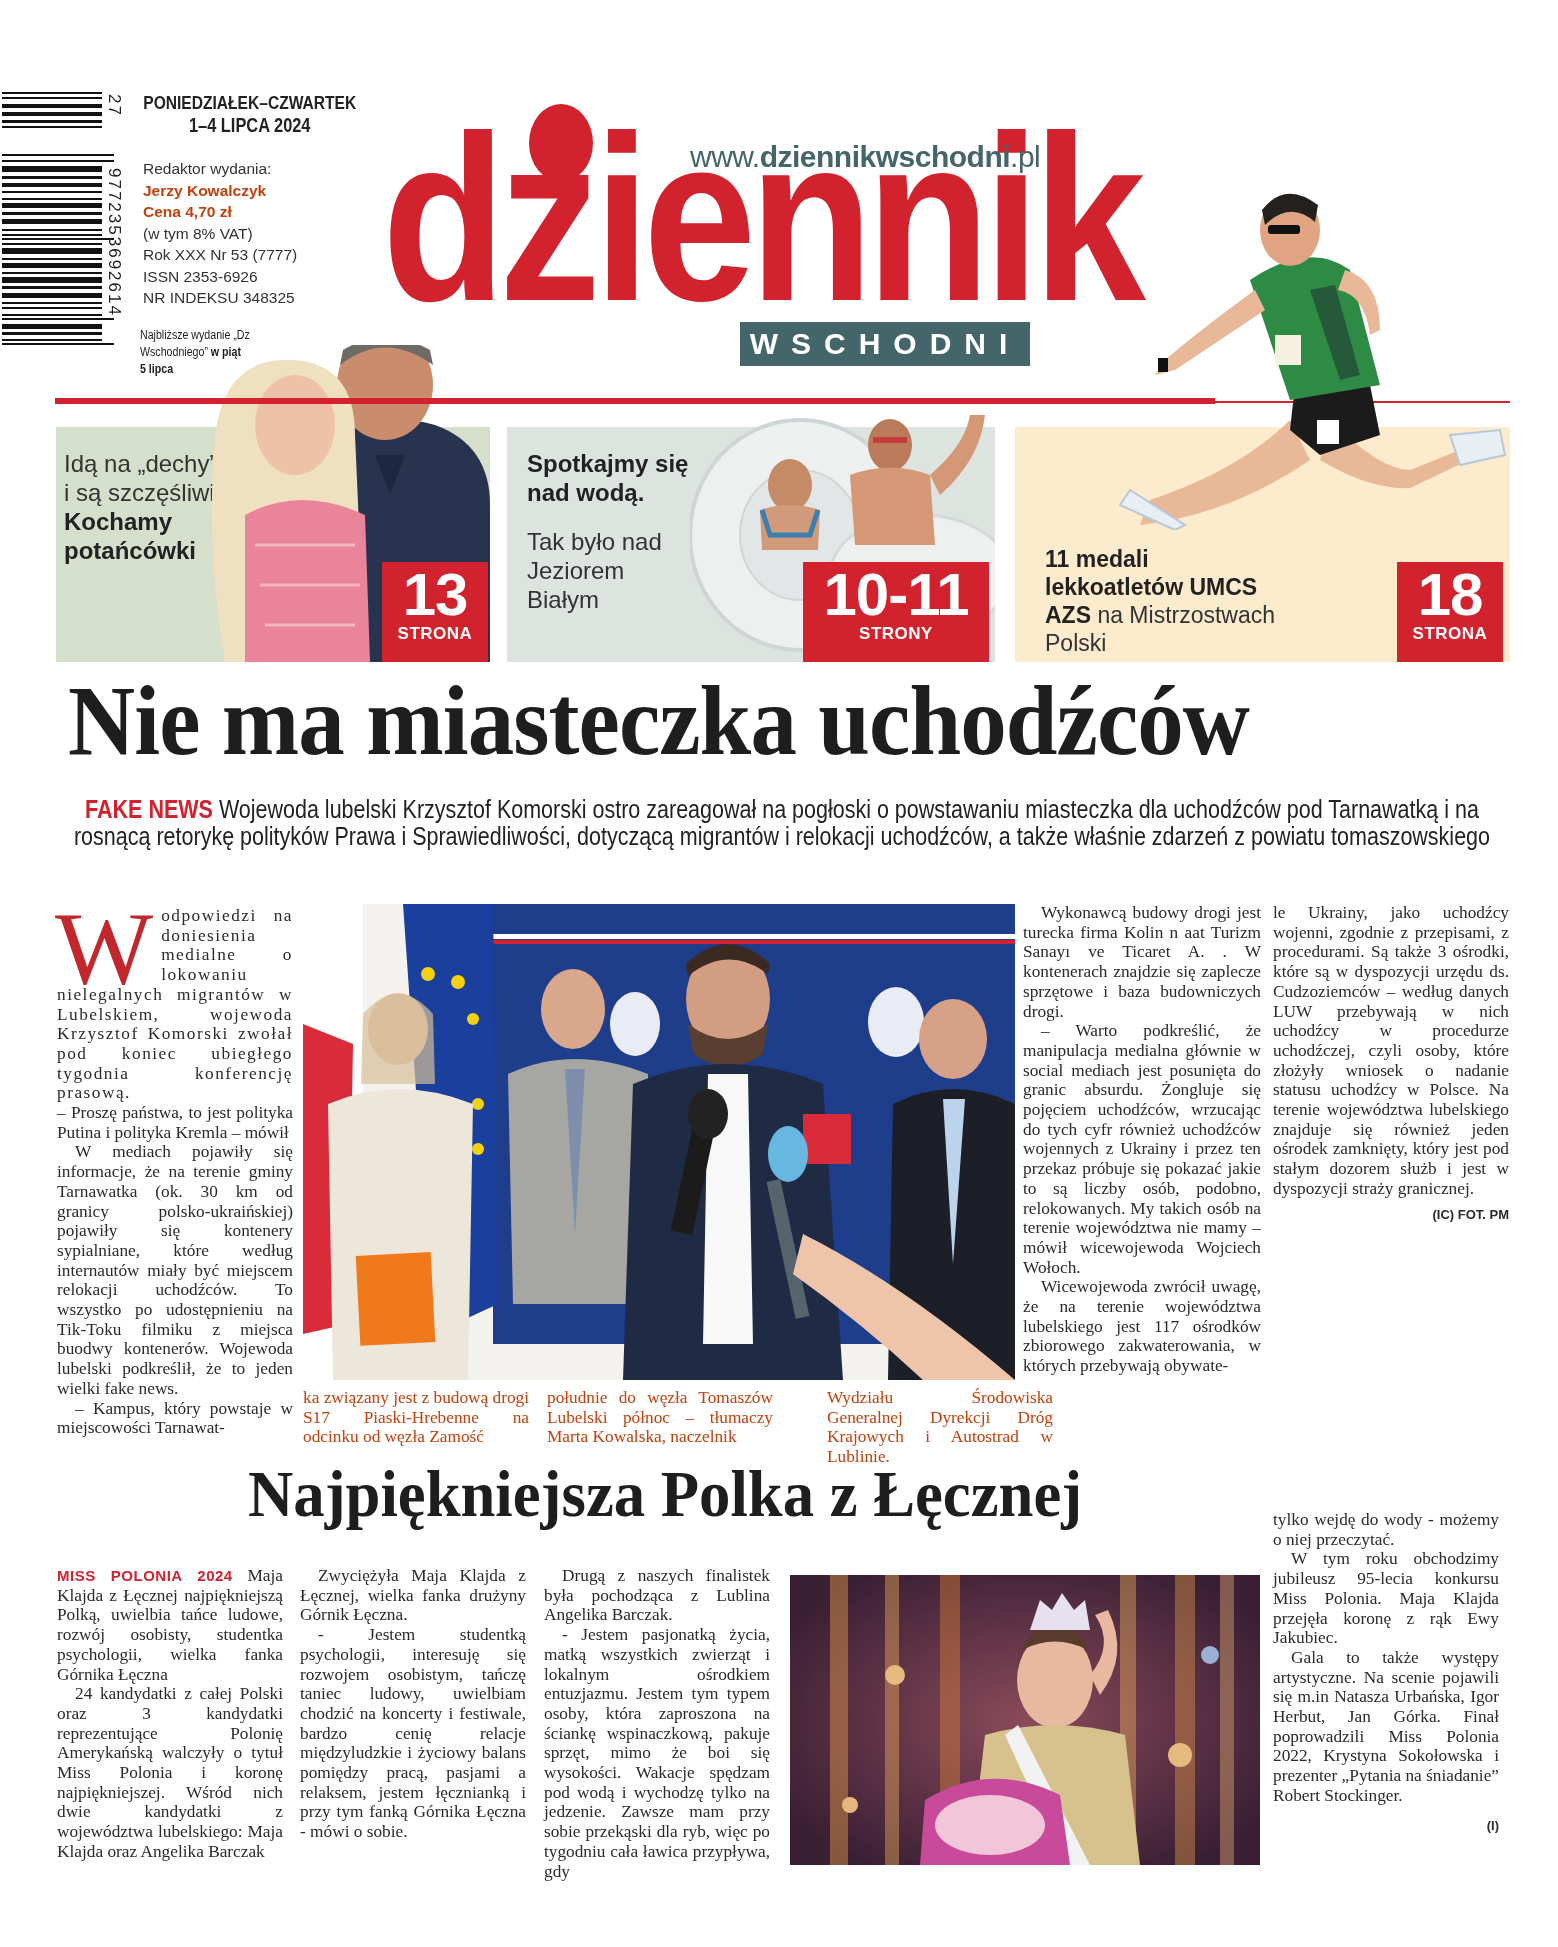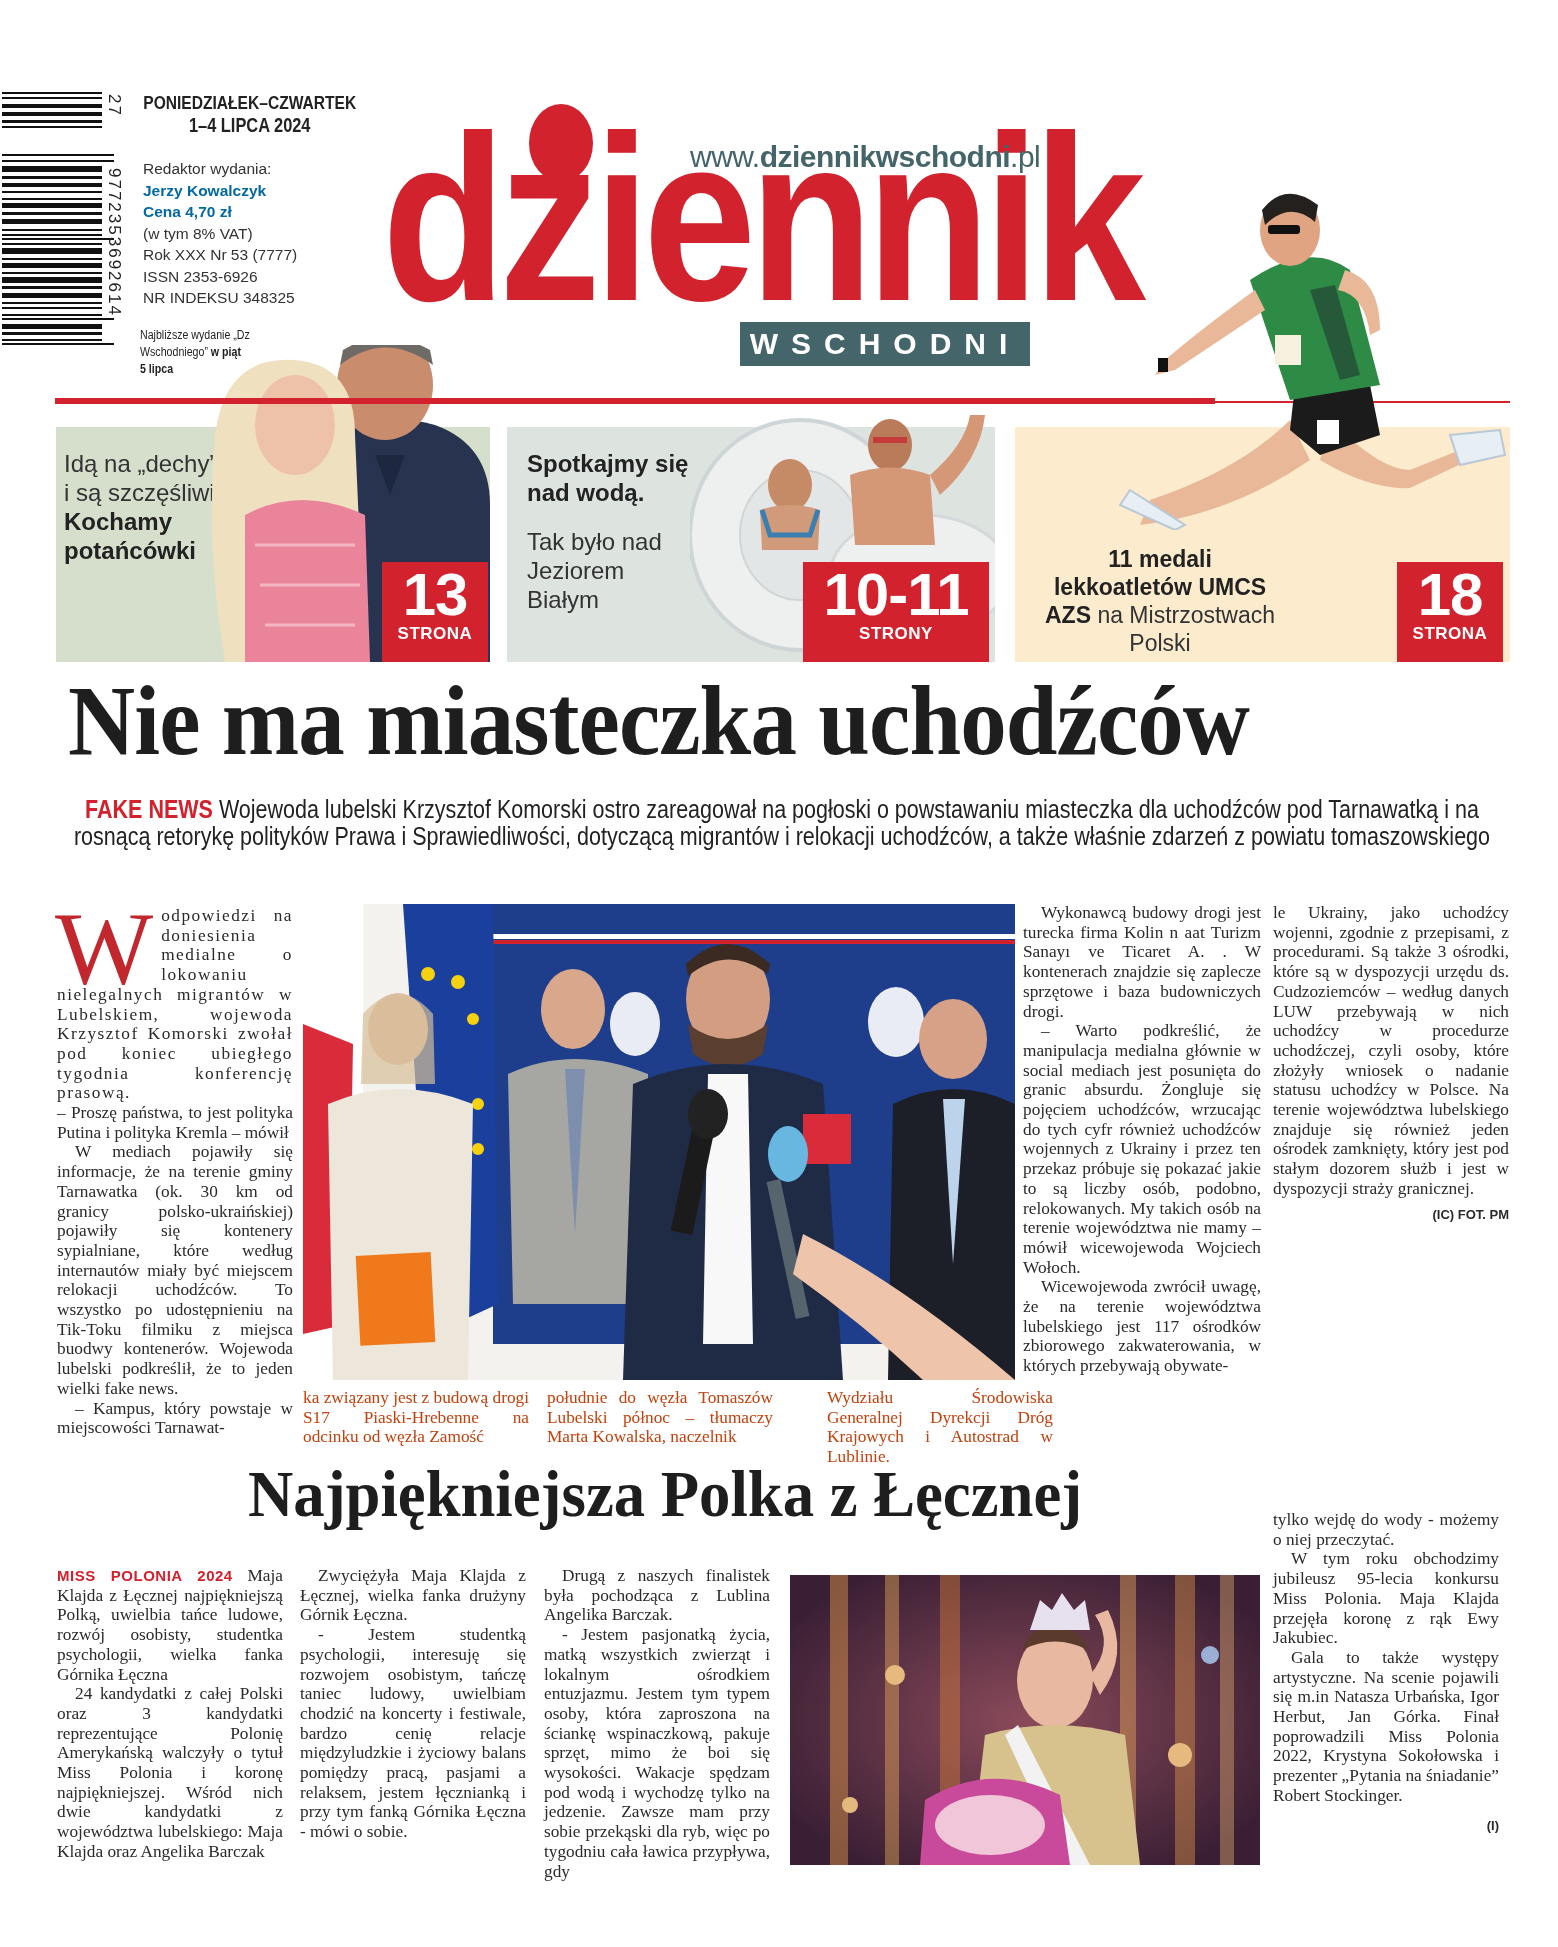--- a/index.html
+++ b/index.html
@@ -11,21 +11,21 @@
   .bar { position: absolute; left: 0; background: #111; height: 0; }
   .barcode-digits { position: absolute; left: 104px; top: 90px; width: 20px; height: 260px;
     writing-mode: vertical-rl; font-family: "Liberation Sans", sans-serif; font-size: 17px; letter-spacing: 2px; color:#222; }
   .barcode-digits-top { position: absolute; left: 104px; top: 92px; writing-mode: vertical-rl;
     font-family: "Liberation Sans", sans-serif; font-size: 17px; letter-spacing: 2px; color:#222; }
 
   
   .edition-days { left: 130px; top: 91px; width: 240px; text-align: center;
     font-family: "Liberation Sans", sans-serif; font-weight: bold; font-size: 19px; line-height: 23px; color: #222; transform: scaleX(0.82); transform-origin: left top; width: 292px; }
   .edition-info { left: 143px; top: 158px; font-family: "Liberation Sans", sans-serif; font-size: 15.5px; line-height: 21.5px; color: #333; }
-  .edition-info .b { font-weight: bold; color: #0369a1; }
+  .edition-info .b { font-weight: bold; color: #c2410c; }
   .edition-next { left: 140px; top: 327px; font-family: "Liberation Sans", sans-serif; font-size: 12.5px; line-height: 17px; color: #222; transform: scaleX(0.85); transform-origin: left top; width: 160px;}
   .edition-next b { font-weight: bold; }
 
   
   .logo-dot { left: 529px; top: 104px; width: 64px; height: 78px; border-radius: 50%; background: #d2222d; }
   .logo-word { left: 382px; top: 118px; font-family: "Liberation Sans", sans-serif; font-weight: bold;
     font-size: 236px; line-height: 200px; color: #d2222d; letter-spacing: -8px; transform: scaleX(0.86); transform-origin: left top; }
   .logo-sub { left: 740px; top: 322px; width: 290px; height: 44px; background: #44656a; color: #fff;
     font-family: "Liberation Sans", sans-serif; font-weight: bold; font-size: 30px; line-height: 44px; letter-spacing: 13px; text-align: center; }
   .site-url { left: 690px; top: 140px; font-family: "Liberation Sans", sans-serif; font-size: 30px; color: #44656a; letter-spacing: -0.5px; }
@@ -34,21 +34,21 @@
   .mast-rule-thin { left: 1210px; top: 401px; width: 300px; height: 2px; background: #d2222d; }
 
   
   .teaser { top: 427px; height: 235px; }
   .teaser-1 { left: 56px; width: 434px; background: #d6dfcc; }
   .teaser-2 { left: 507px; width: 488px; background: #dde3df; }
   .teaser-3 { left: 1015px; width: 495px; background: #fcebcd; }
   .teaser-text { position: absolute; font-family: "Liberation Sans", sans-serif; color: #222; }
   .teaser-1 .teaser-text { left: 8px; top: 22px; font-size: 24px; line-height: 29px; font-weight: 300; color:#333; }
   .teaser-2 .teaser-text { left: 20px; top: 22px; font-size: 24px; line-height: 29px; color:#333; }
-  .teaser-3 .teaser-text { left: 30px; top: 118px; font-size: 23px; line-height: 28px; color:#333;text-align:center; }
+  .teaser-3 .teaser-text { left: 30px; top: 118px; font-size: 23px; line-height: 28px; color:#333; }
   .teaser-text .strong { font-weight: bold; color: #222; }
 
   .page-badge { position: absolute; background: #d2222d; color: #fff; text-align: center; font-family: "Liberation Sans", sans-serif; font-weight: bold; }
   .page-badge .num { display: block; font-size: 60px; line-height: 58px; padding-top: 4px; letter-spacing: -1px; }
   .page-badge .lbl { display: block; font-size: 17px; line-height: 20px; letter-spacing: 0.5px; }
 
   
   .photo { position: absolute; overflow: hidden; }
 
   

